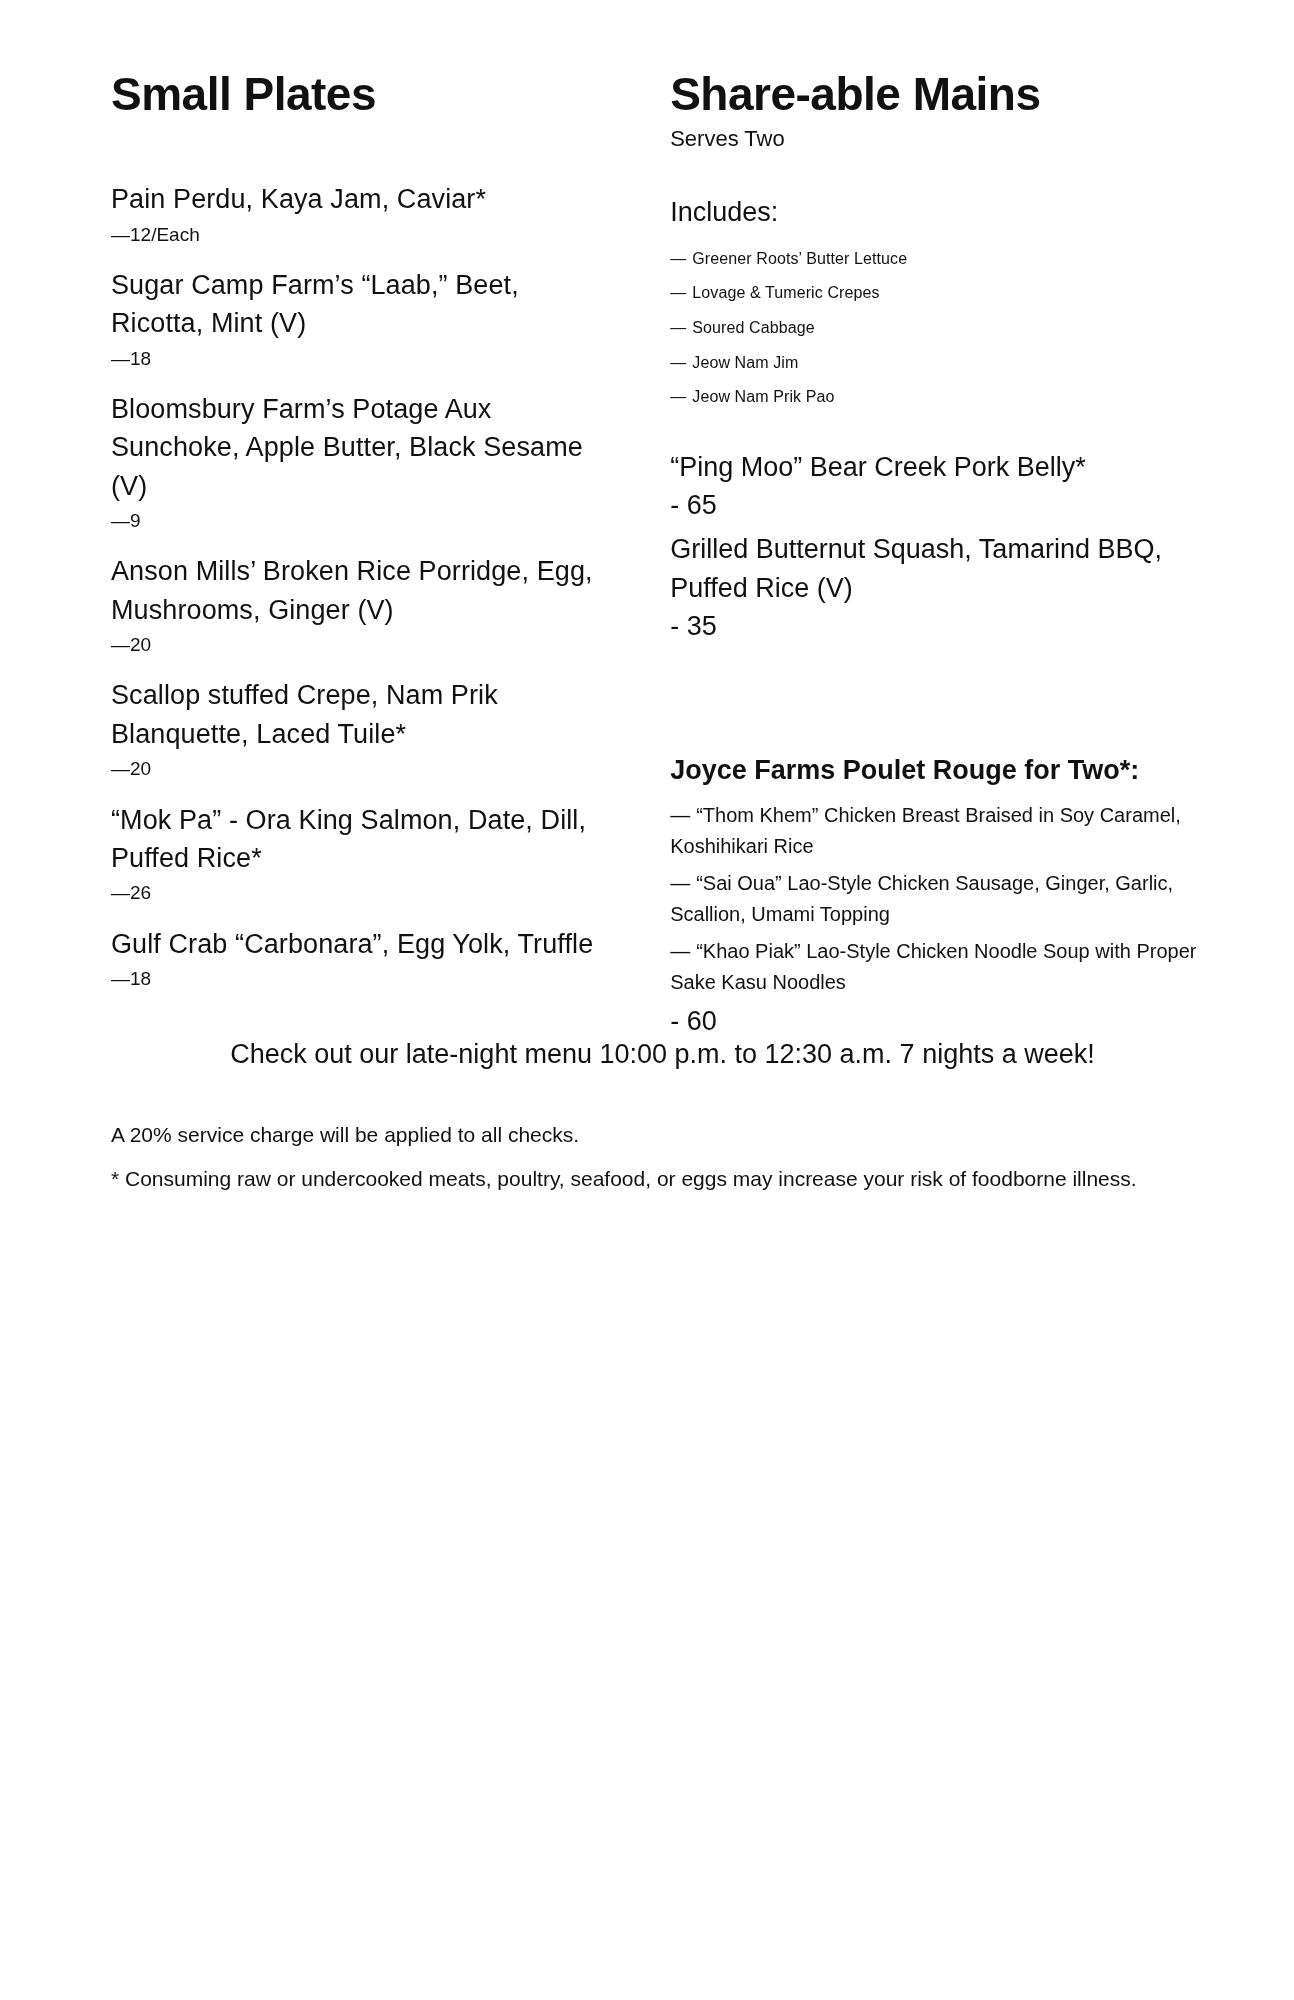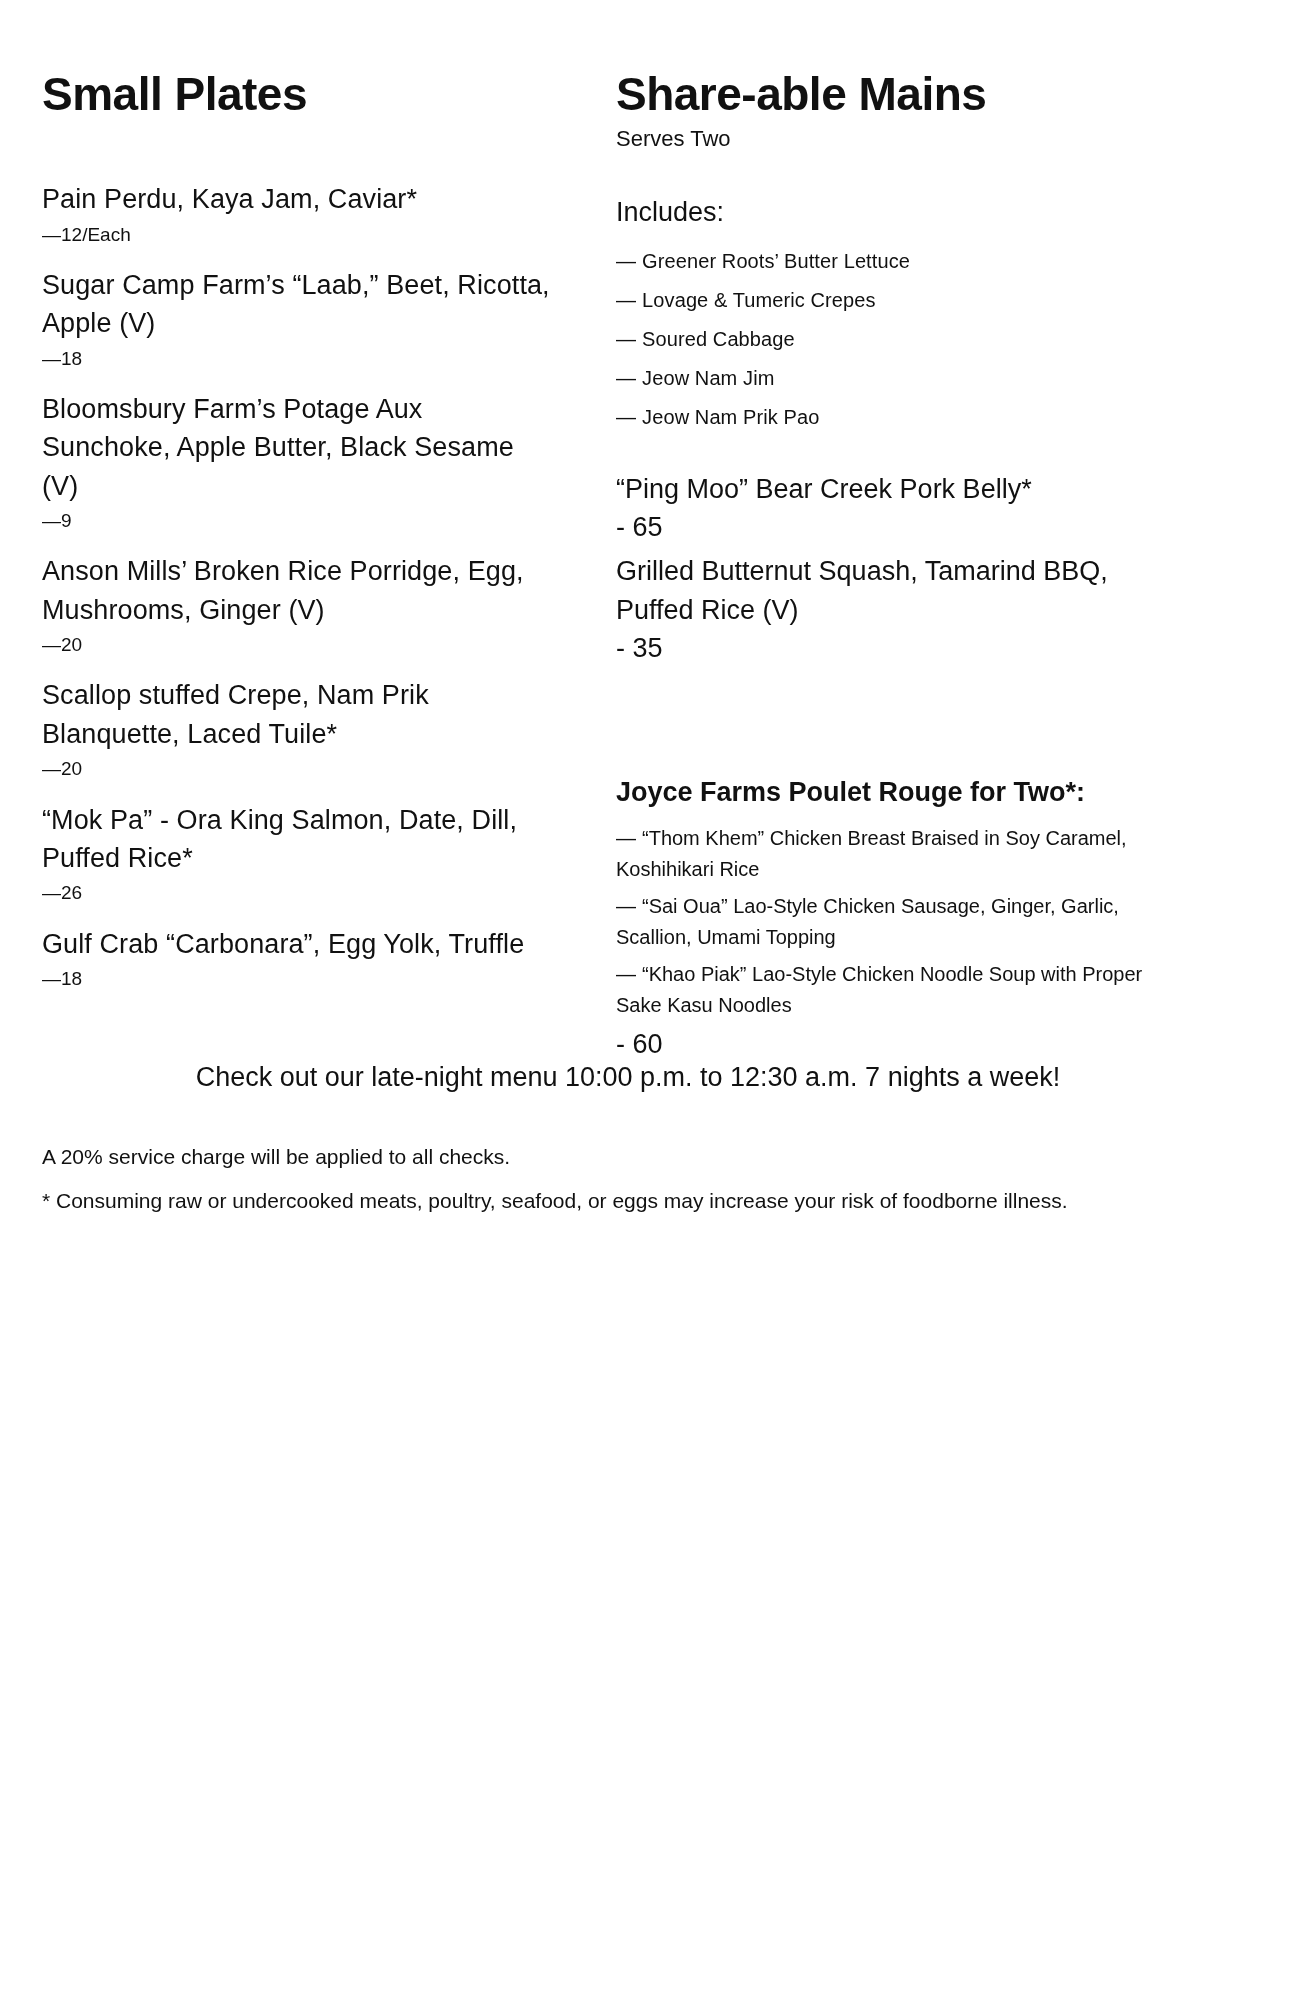--- a/index.html
+++ b/index.html
@@ -12,21 +12,21 @@
     min-height: 2000px;
     font-family: "Liberation Sans", sans-serif;
     color: #111111;
     -webkit-font-smoothing: antialiased;
   }
   .page {
     position: relative;
     width: 1294px;
     min-height: 2000px;
     box-sizing: border-box;
-    padding: 70px 80px 40px 42px;
+    padding: 70px 80px 40px 111px;
   }
   .columns {
     display: flex;
     flex-direction: row;
     align-items: flex-start;
     gap: 62px;
   }
   .col {
     width: 512px;
   }
@@ -72,21 +72,21 @@
     font-weight: 400;
     line-height: 1.3;
     margin-bottom: 20px;
   }
   .includes-list {
     margin: 0 0 0 0;
     padding: 0;
     list-style: none;
   }
   .includes-list li {
-    font-size: 20px;
+    font-size: 16px;
     line-height: 1.1;
     margin-bottom: 17px;
     letter-spacing: 0.1px;
   }
   .dash {
     display: inline-block;
     margin-right: 6px;
   }
   .mains {
     margin-top: 42px;
@@ -152,21 +152,21 @@
 
       <div class="items">
 
 
         <div class="item">
           <div class="item-name">Pain Perdu, Kaya Jam, Caviar*</div>
           <div class="item-price">—12/Each</div>
         </div>
 
         <div class="item">
-          <div class="item-name">Sugar Camp  Farm’s “Laab,” Beet, Ricotta, Apple (V)</div>
+          <div class="item-name">Sugar Camp  Farm’s “Laab,” Beet, Ricotta, Mint (V)</div>
           <div class="item-price">—18</div>
         </div>
 
         <div class="item">
           <div class="item-name">Bloomsbury Farm’s Potage Aux Sunchoke, Apple Butter, Black Sesame (V)</div>
           <div class="item-price">—9</div>
         </div>
 
         <div class="item">
           <div class="item-name">Anson Mills’ Broken Rice Porridge, Egg, Mushrooms, Ginger (V)</div>

